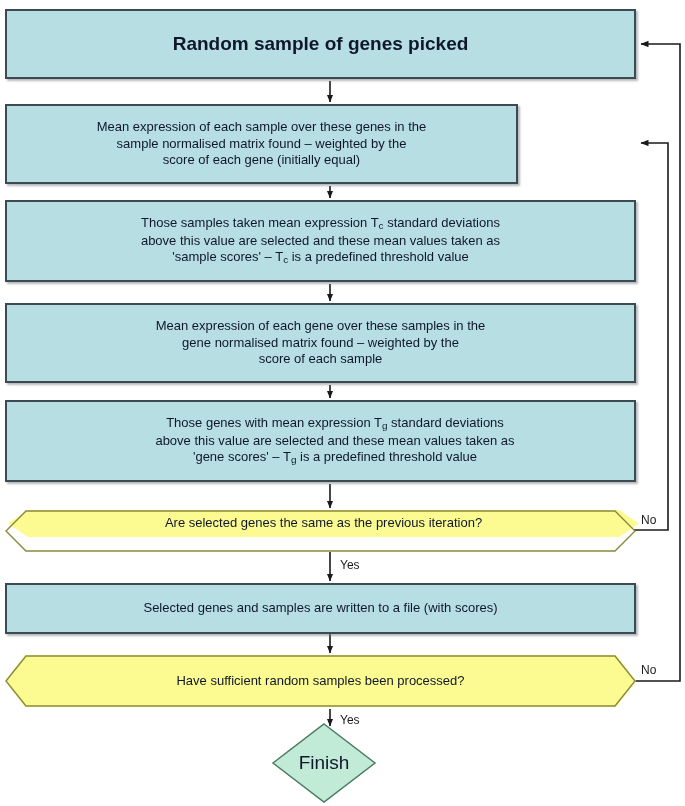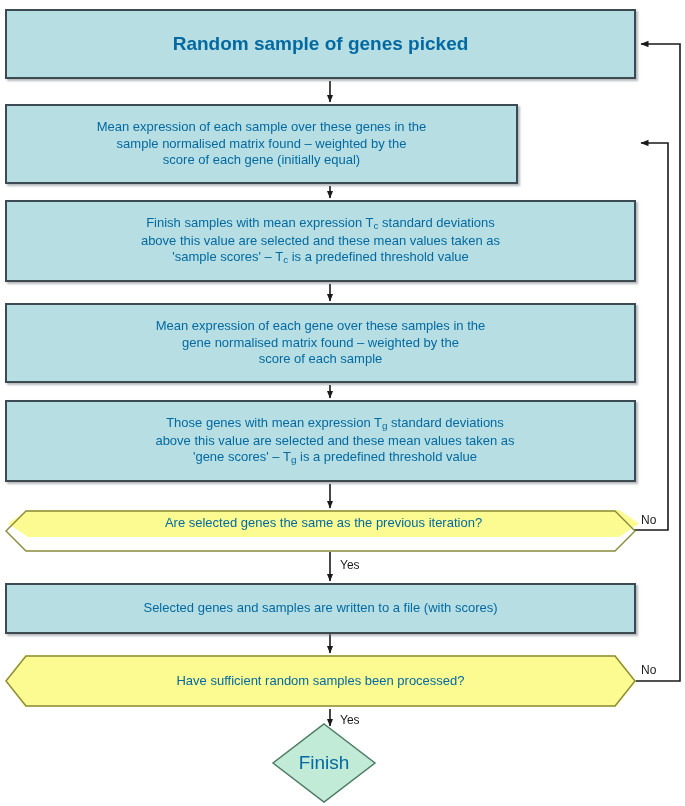--- a/index.html
+++ b/index.html
@@ -25,21 +25,21 @@
     height: 806px;
     pointer-events: none;
   }
   .node {
     position: absolute;
     box-sizing: border-box;
     display: flex;
     align-items: center;
     justify-content: center;
     text-align: center;
-    color: #0369a1;
+    color: #0f172a;
     line-height: 1.30;
   }
   .node .label {
     display: block;
     width: 100%;
     padding: 0 10px;
     box-sizing: border-box;
   }
   
   .proc {
@@ -113,21 +113,21 @@
   <div class="node proc" style="left:5px; top:104px; width:513px; height:80px;">
     <span class="label">
       <span>Mean expression of each sample over these genes in the</span><br>
       <span>sample normalised matrix found – weighted by the</span><br>
       <span>score of each gene (initially equal)</span>
     </span>
   </div>
 
   <div class="node proc" style="left:5px; top:200px; width:631px; height:82px;">
     <span class="label">
-      <span><span>Finish samples with mean expression T</span><span class="sub">c</span><span> standard deviations</span></span><br>
+      <span><span>Those samples taken mean expression T</span><span class="sub">c</span><span> standard deviations</span></span><br>
       <span>above this value are selected and these mean values taken as</span><br>
       <span><span>'sample scores' – T</span><span class="sub">c</span><span> is a predefined threshold value</span></span>
     </span>
   </div>
 
   <div class="node proc" style="left:5px; top:303px; width:631px; height:80px;">
     <span class="label">
       <span>Mean expression of each gene over these samples in the</span><br>
       <span>gene normalised matrix found – weighted by the</span><br>
       <span>score of each sample</span>

